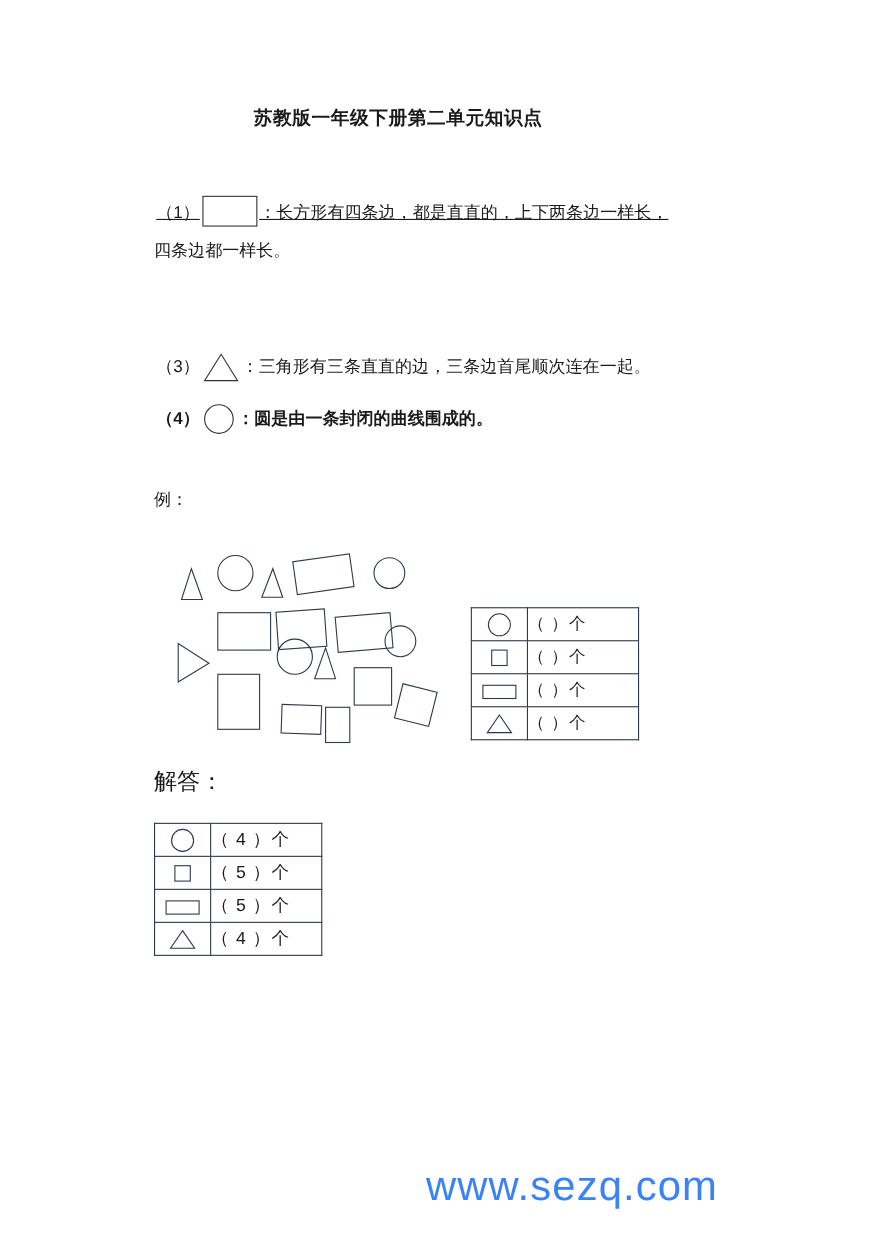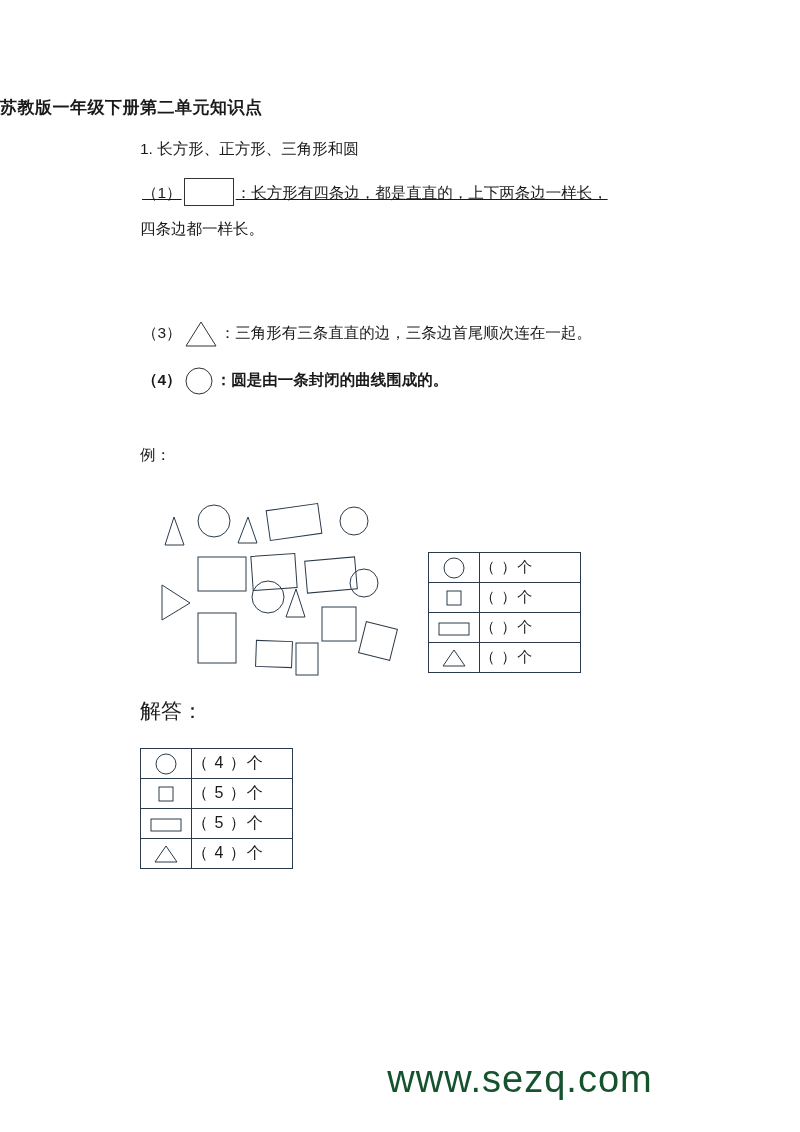--- a/index.html
+++ b/index.html
@@ -18,21 +18,21 @@
   .page {
     position: relative;
     width: 800px;
     height: 1132px;
   }
   .title {
     position: absolute;
     top: 96px;
     left: 0;
     width: 724px;
-    text-align: left;
+    text-align: center;
     font-size: 17px;
     font-weight: bold;
     letter-spacing: 0.5px;
   }
   .line {
     position: absolute;
     font-size: 15.5px;
     line-height: 22px;
     white-space: nowrap;
   }
@@ -111,36 +111,35 @@
     margin-left: 14px;
   }
   .sym-cell svg { display: block; margin: 0 auto; }
   .watermark {
     position: absolute;
     top: 1058px;
     left: 0;
     width: 800px;
     text-align: center;
     font-size: 38px;
-    color: #14532d;
+    color: #3b82f6;
     letter-spacing: 1px;
     font-family: "Liberation Sans", sans-serif;
   }
   .wm-inner {
     margin-left: 240px;
   }
 </style>
 </head>
 <body>
 
 <div class="page">
 
   <div class="title">苏教版一年级下册第二单元知识点</div>
 
-  <div class="line item-1">1. 长方形、正方形、三角形和圆</div>
 
   <div class="line p1a">
     <span>（1）</span><span class="inline-shape rect-wide"></span><span>：长方形有四条边，都是直直的，上下两条边一样长，</span>
   </div>
   <div class="line p1b">四条边都一样长。</div>
 
 
   <div class="line p3">
     <span>（3）</span><span class="inline-shape tri-inline"><svg width="34" height="28" viewBox="0 0 34 28">
           <polygon points="17,2 32,26 2,26" fill="none" stroke="#333" stroke-width="1"></polygon>

